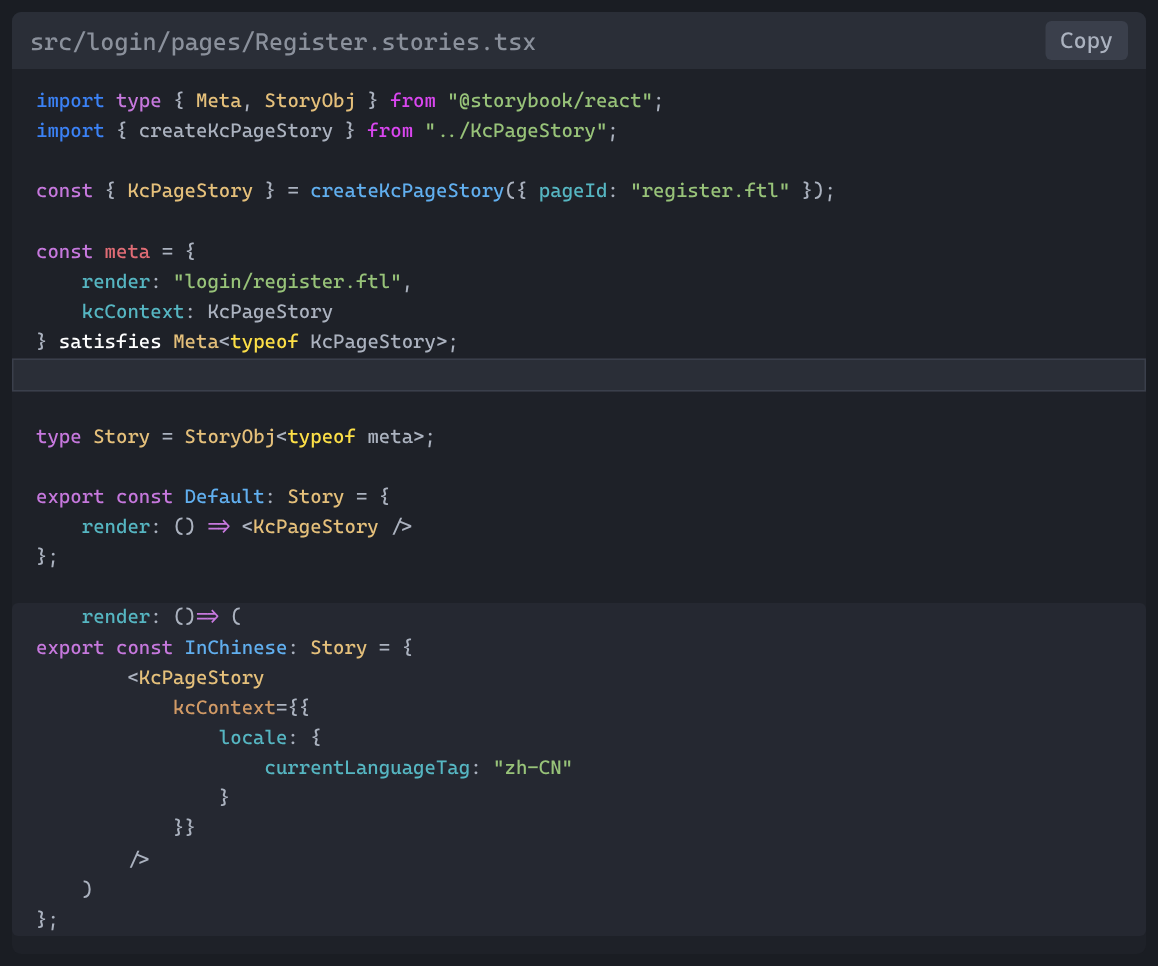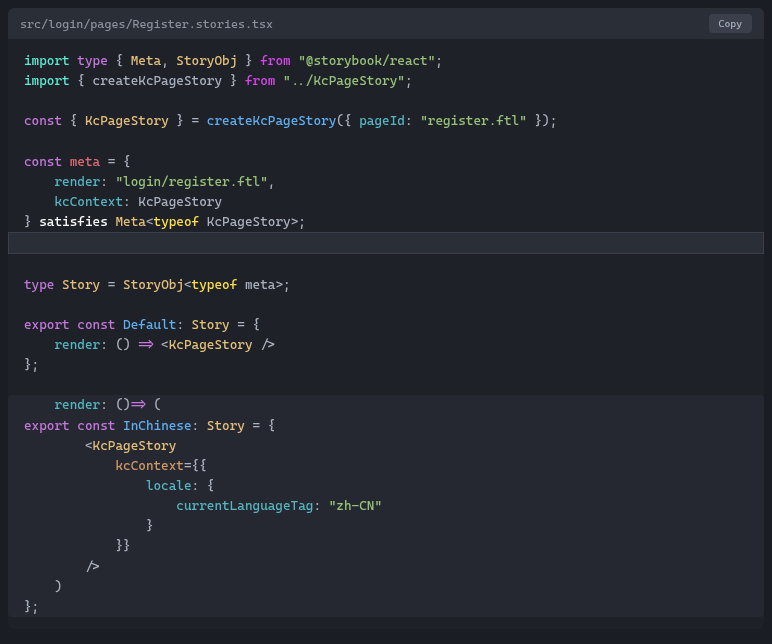--- a/index.html
+++ b/index.html
@@ -21,29 +21,29 @@
     }
     .header {
       background: #2a2e37;
       padding: 6px 12px;
       display: flex;
       justify-content: space-between;
       align-items: center;
     }
     .file-path {
       color: #8b919c;
-      font-size: 12px;
+      font-size: 16px;
     }
     .copy-btn {
       background: #3a3f4b;
       color: #abb2bf;
       border: none;
       padding: 4px 10px;
       border-radius: 4px;
-      font-size: 10px;
+      font-size: 15px;
       cursor: pointer;
       font-family: inherit;
     }
     .code-area {
       padding: 12px 16px;
       line-height: 1.55;
     }
     .line {
       white-space: pre;
       min-height: 20px;
@@ -53,21 +53,21 @@
       margin: 0 -16px;
       padding: 0 16px;
       border: 1px solid #3a3f4b;
     }
     .block-highlight {
       background: #252831;
       margin: 0 -16px;
       padding: 0 16px;
       border-radius: 4px;
     }
-    .kw-import { color: #5eead4; }
+    .kw-import { color: #3b82f6; }
     .kw-type { color: #c678dd; }
     .kw-from { color: #d946ef; }
     .kw-const { color: #c678dd; }
     .kw-export { color: #c678dd; }
     .kw-default { color: #c678dd; }
     .kw-satisfies { color: #ffffff; }
     .kw-typeof { color: #fde047; }
     .type-name { color: #e5c07b; }
     .fn-name { color: #61afef; }
     .prop { color: #56b6c2; }

